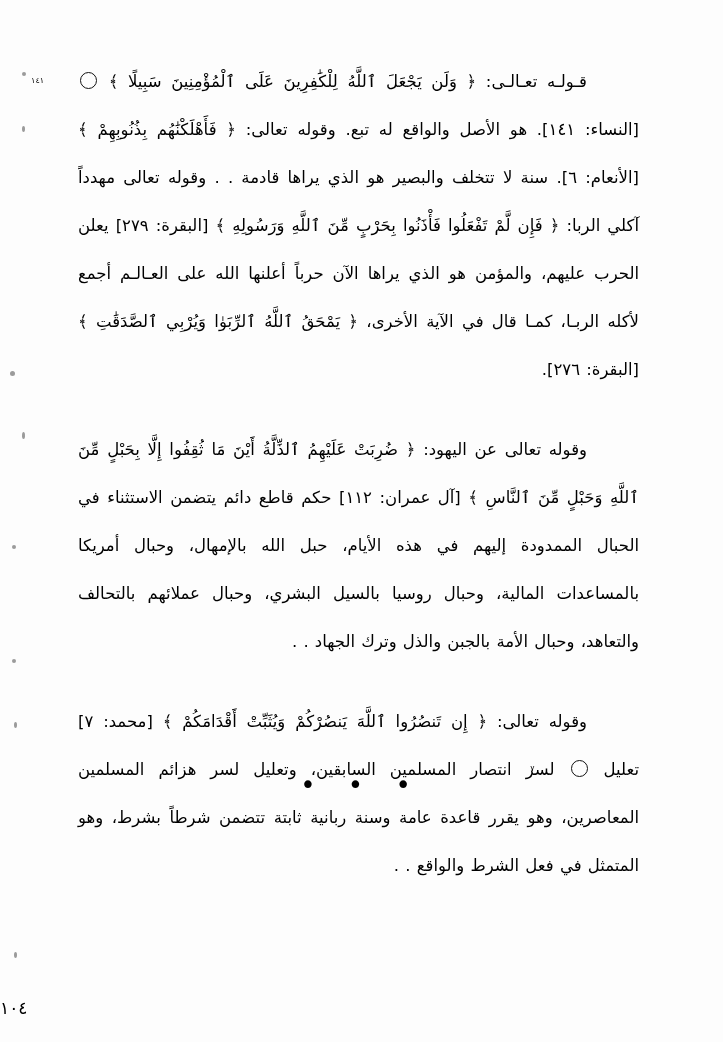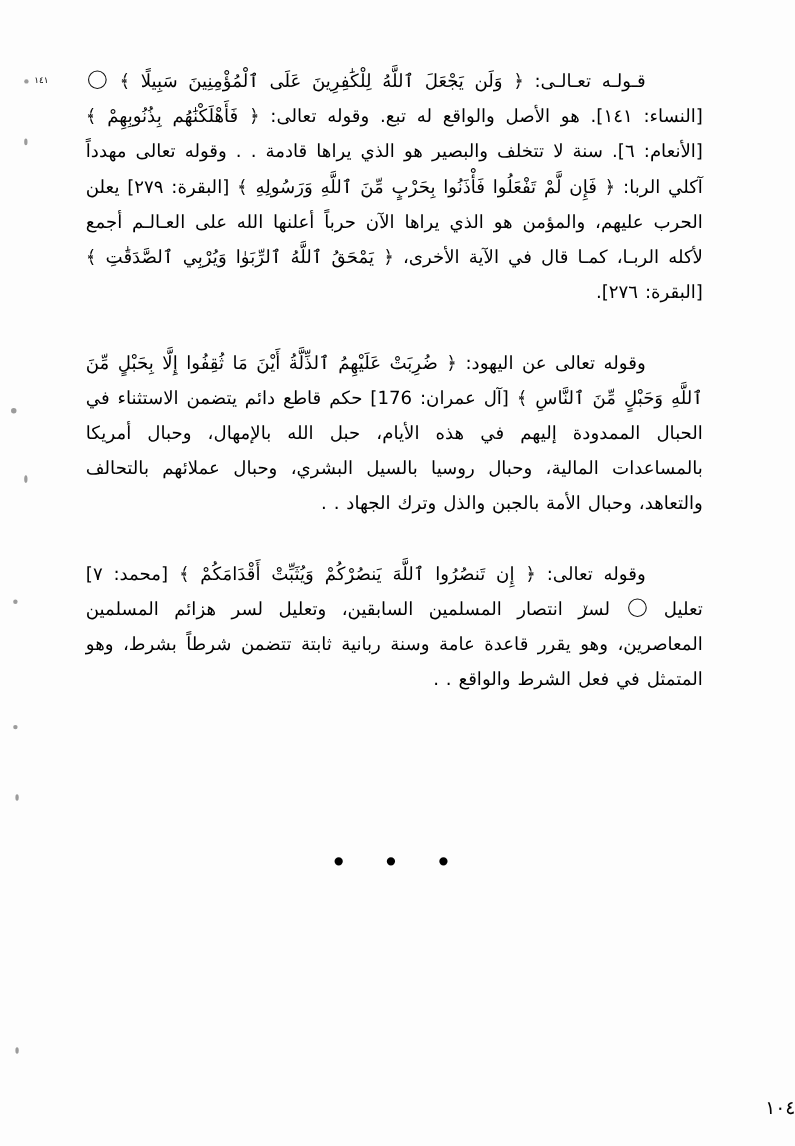--- a/index.html
+++ b/index.html
@@ -31,21 +31,21 @@
     position: absolute;
     top: 58px;
     right: 84px;
     left: 78px;
     direction: rtl;
     text-align: justify;
     text-align-last: justify;
   }
   .para {
     font-size: 16.5px;
-    line-height: 32px;
+    line-height: 48px;
     margin: 0 0 16px 0;
     text-align: justify;
     text-align-last: right;
     letter-spacing: 0px;
     word-spacing: 1px;
   }
   .para.indent {
     text-indent: 52px;
   }
   .block-gap {
@@ -79,21 +79,21 @@
     font-size: 26px;
     letter-spacing: 12px;
     line-height: 1;
     color: #000;
   }
   .page-number {
     position: absolute;
     bottom: 24px;
     left: 0;
     right: 0;
-    text-align: right;
+    text-align: left;
     font-size: 17px;
     font-family: "DejaVu Sans", sans-serif;
   }
 </style>
 </head>
 <body>
 
 <div class="page">
 
   <div class="speckle" style="left:22px; top:72px; width:4px; height:4px;"></div>
@@ -115,21 +115,21 @@
       <span>وقوله تعالى مهدداً آكلي الربا: ﴿ فَإِن لَّمْ تَفْعَلُوا فَأْذَنُوا بِحَرْبٍ مِّنَ ٱللَّهِ وَرَسُولِهِ ﴾</span>
       <span>[البقرة: ٢٧٩] يعلن الحرب عليهم، والمؤمن هو الذي يراها الآن حرباً</span>
       <span>أعلنها الله على العـالـم أجمع لأكله الربـا، كمـا قال في الآية الأخرى،</span>
       <span>﴿ يَمْحَقُ ٱللَّهُ ٱلرِّبَوٰا وَيُرْبِي ٱلصَّدَقَٰتِ ﴾ [البقرة: ٢٧٦].</span>
     </div>
 
     <div class="block-gap"></div>
 
     <div class="para indent">
       <span>وقوله تعالى عن اليهود: ﴿ ضُرِبَتْ عَلَيْهِمُ ٱلذِّلَّةُ أَيْنَ مَا ثُقِفُوا إِلَّا بِحَبْلٍ مِّنَ ٱللَّهِ</span>
-      <span>وَحَبْلٍ مِّنَ ٱلنَّاسِ ﴾ [آل عمران: 176] حكم قاطع دائم يتضمن الاستثناء في</span>
+      <span>وَحَبْلٍ مِّنَ ٱلنَّاسِ ﴾ [آل عمران: ١١٢] حكم قاطع دائم يتضمن الاستثناء في</span>
       <span>الحبال الممدودة إليهم في هذه الأيام، حبل الله بالإمهال، وحبال أمريكا</span>
       <span>بالمساعدات المالية، وحبال روسيا بالسيل البشري، وحبال عملائهم</span>
       <span>بالتحالف والتعاهد، وحبال الأمة بالجبن والذل وترك الجهاد . .</span>
     </div>
 
     <div class="block-gap"></div>
 
     <div class="para indent">
       <span>وقوله تعالى: ﴿ إِن تَنصُرُوا ٱللَّهَ يَنصُرْكُمْ وَيُثَبِّتْ أَقْدَامَكُمْ ﴾ [محمد: ٧] تعليل</span>
       <span class="ayah-mark" data-num="٧"></span>

